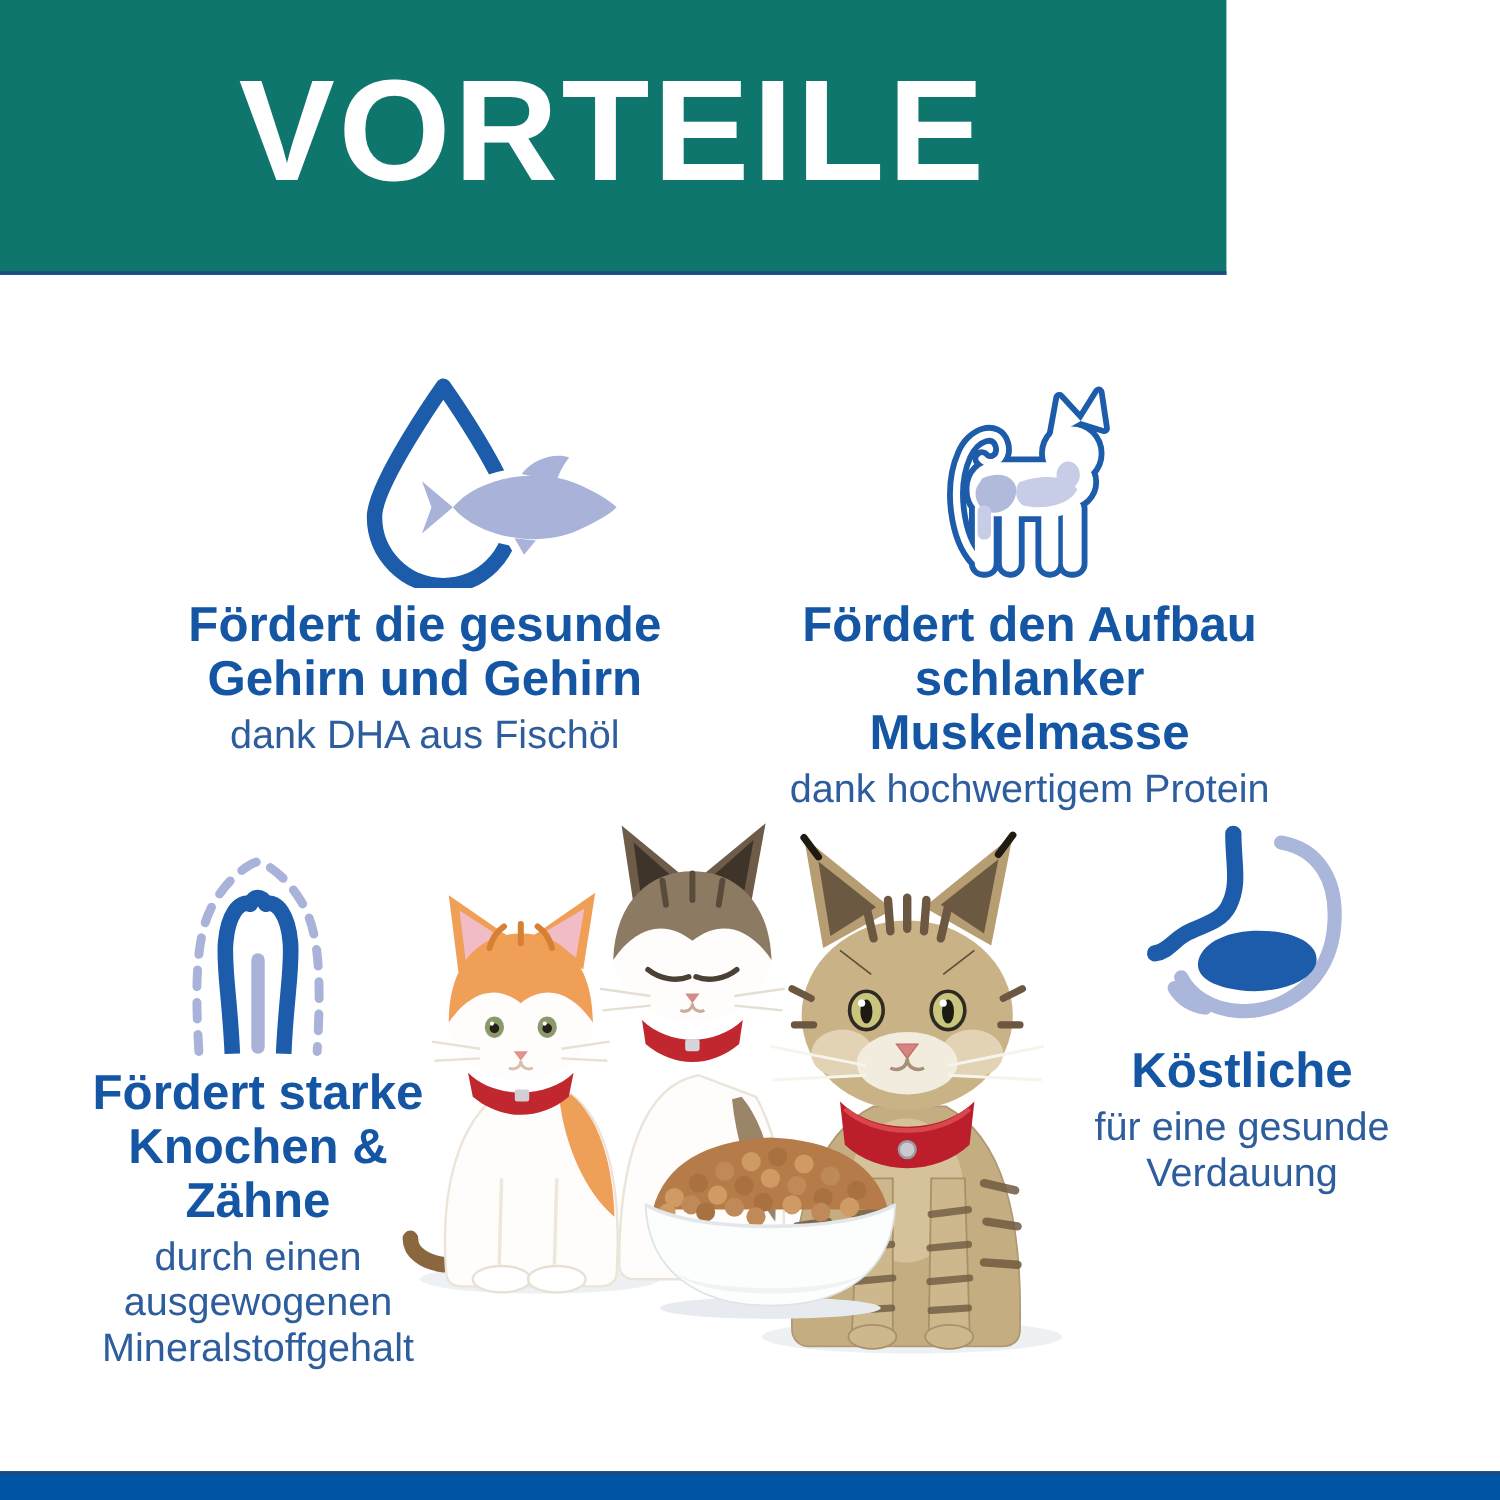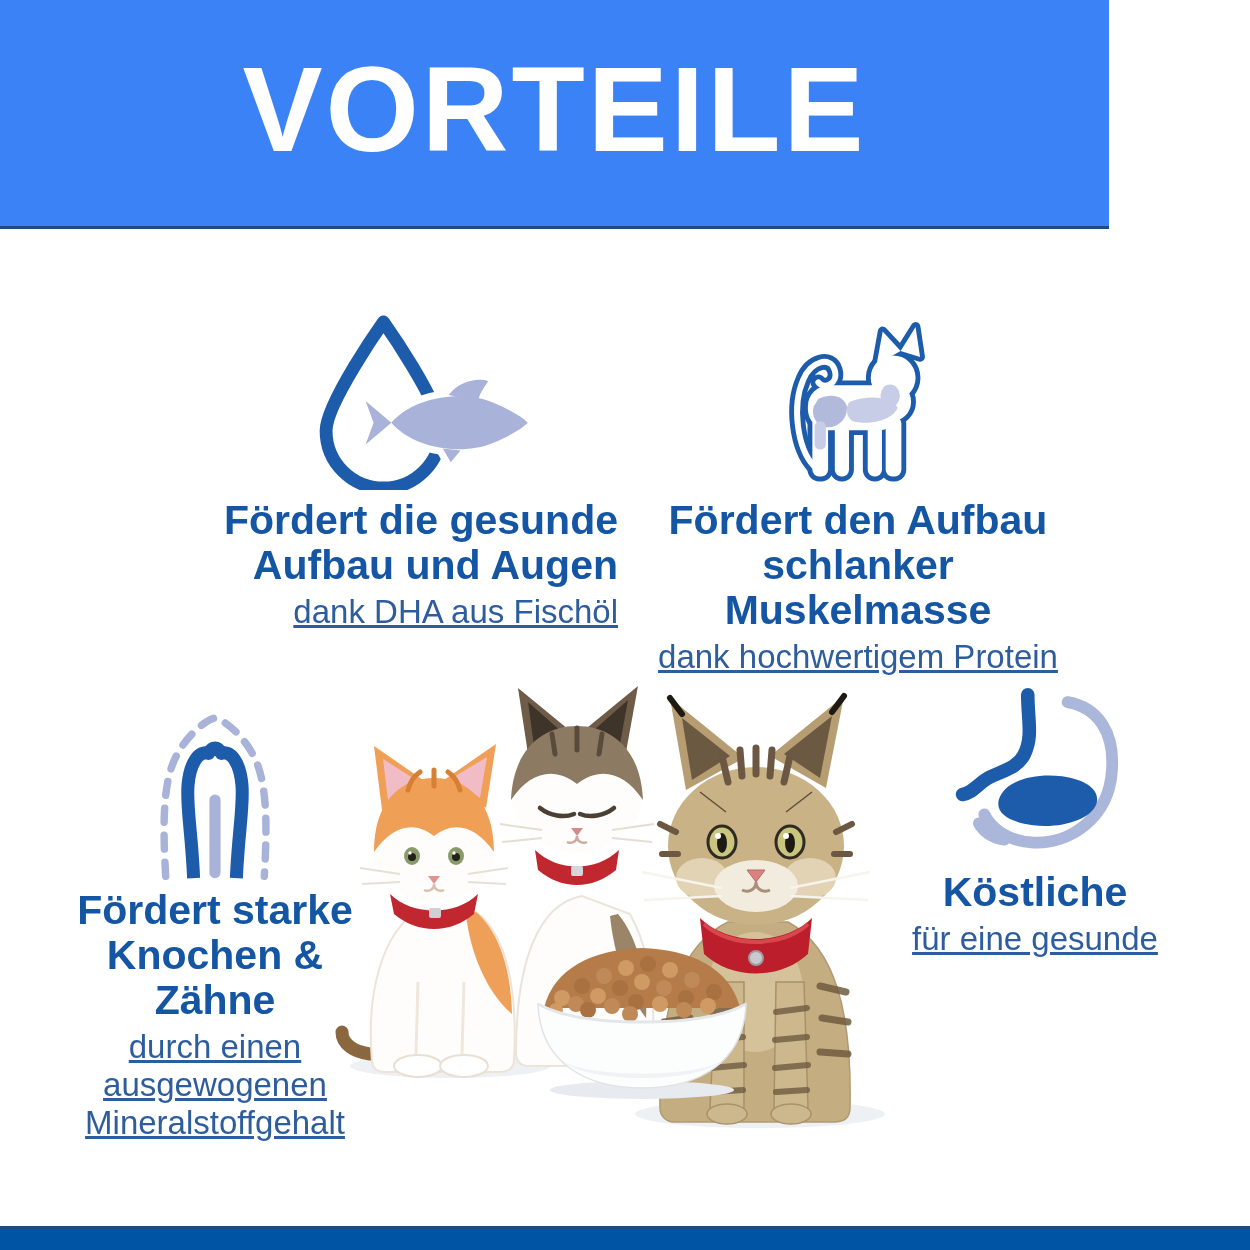--- a/index.html
+++ b/index.html
@@ -2,41 +2,41 @@
 <html><head>
 <meta charset="utf-8">
 <style>
   html,body{margin:0;padding:0;background:#ffffff;}
   .canvas{
     position:relative;width:1250px;height:1250px;background:#ffffff;
     overflow:hidden;font-family:"Liberation Sans",sans-serif;
   }
   
   .banner{
-    position:absolute;top:0;left:0;width:1109px;height:229px;
-    background:#3b82f6;border-bottom:3px solid #1d4a80;
+    position:absolute;top:0;left:0;width:1022px;height:229px;
+    background:#0f766e;border-bottom:3px solid #1d4a80;
     display:flex;align-items:center;justify-content:center;box-sizing:border-box;
   }
   .banner h1{
     margin:0;color:#ffffff;font-size:120px;font-weight:bold;
     letter-spacing:3px;line-height:1;transform:translateY(-4px);
   }
   
   .footer-bar{
     position:absolute;left:0;bottom:0;width:1250px;height:24px;
     background:#0054a4;border-top:3px solid #1d4a80;box-sizing:border-box;
   }
   
   .benefit{position:absolute;text-align:center;z-index:2;}
   .benefit .icon{display:flex;justify-content:center;align-items:flex-end;}
   .b-title{font-weight:bold;color:#1556a4;font-size:41px;line-height:1.1;margin:8px 0 0;}
   .b-title span{display:block;}
-  .b-sub{color:#2e5d9e;font-size:33px;line-height:1.14;margin:5px 0 0;font-weight:normal;text-decoration:underline;}
+  .b-sub{color:#2e5d9e;font-size:33px;line-height:1.14;margin:5px 0 0;font-weight:normal;}
   .b-sub span{display:block;}
-  #benefit-brain{left:118px;top:312px;width:500px;text-align:right;}
+  #benefit-brain{left:104px;top:312px;width:500px;}
   #benefit-brain .icon{height:178px;position:relative;left:55px;}
   #benefit-muscle{left:608px;top:314px;width:500px;}
   #benefit-muscle .icon{height:176px;}
   #benefit-bones{left:25px;top:694px;width:380px;}
   #benefit-bones .icon{height:186px;margin-bottom:6px;}
   #benefit-digestion{left:850px;top:684px;width:370px;}
   #benefit-digestion .icon{height:172px;margin-bottom:14px;}
   
   .photo{position:absolute;left:330px;top:662px;width:600px;height:480px;z-index:1;}
 </style>
@@ -62,21 +62,21 @@
         <g fill="#a9b2d8">
           <path d="M118,112 C140,86 190,78 222,92 C238,99 250,106 256,112 C250,118 238,125 222,132 C190,146 140,138 118,112 Z"></path>
           <path d="M176,84 C186,70 206,66 216,70 C210,78 206,86 206,90 Z"></path>
           <path d="M118,112 L92,90 L100,112 L92,134 Z"></path>
           <path d="M170,138 L178,152 L188,140 Z"></path>
         </g>
       </svg>
     </div>
     <h2 class="b-title">
       <span>Fördert die gesunde</span>
-      <span>Aufbau und Augen</span>
+      <span>Gehirn und Gehirn</span>
     </h2>
     <p class="b-sub">
       <span>dank DHA aus Fischöl</span>
     </p>
   </section>
 
   <section class="benefit" id="benefit-bones">
     <div class="icon">
       <svg width="150" height="186" viewBox="0 0 150 200" aria-hidden="true">
         <path d="M22,196 C18,130 20,88 36,62 C50,38 70,26 75,26 C80,26 100,38 114,62 C130,88 132,130 128,196" fill="none" stroke="#a9b2d8" stroke-width="8" stroke-dasharray="15 14" stroke-linecap="round"></path>
@@ -151,20 +151,21 @@
         <path d="M38,154 C44,164 54,170 66,172" fill="none" stroke="#aab6da" stroke-width="13" stroke-linecap="round"></path>
         <path d="M92,12 C92,40 98,58 88,78 C80,94 62,96 48,104 C36,111 32,120 20,122" fill="none" stroke="#1d5caa" stroke-width="15" stroke-linecap="round"></path>
         <path d="M60,128 C66,108 96,98 130,102 C158,106 172,118 168,132 C162,150 128,160 98,156 C74,153 56,144 60,128 Z" fill="#1d5caa"></path>
       </svg>
     </div>
     <h2 class="b-title">
       <span>Köstliche</span>
     </h2>
     <p class="b-sub">
       <span>für eine gesunde</span>
+      <span>Verdauung</span>
     </p>
   </section>
 
   <div class="photo">
     <svg width="600" height="480" viewBox="0 0 600 480" aria-hidden="true">
 
       <ellipse cx="120" cy="404" rx="100" ry="12" fill="#eef1f4"></ellipse>
       <ellipse cx="430" cy="452" rx="125" ry="14" fill="#eef1f4"></ellipse>
 
       <g>

